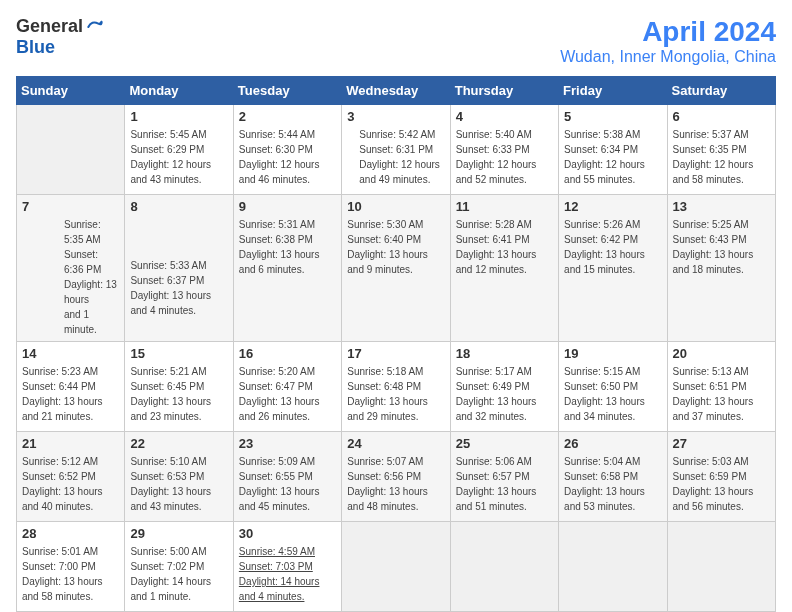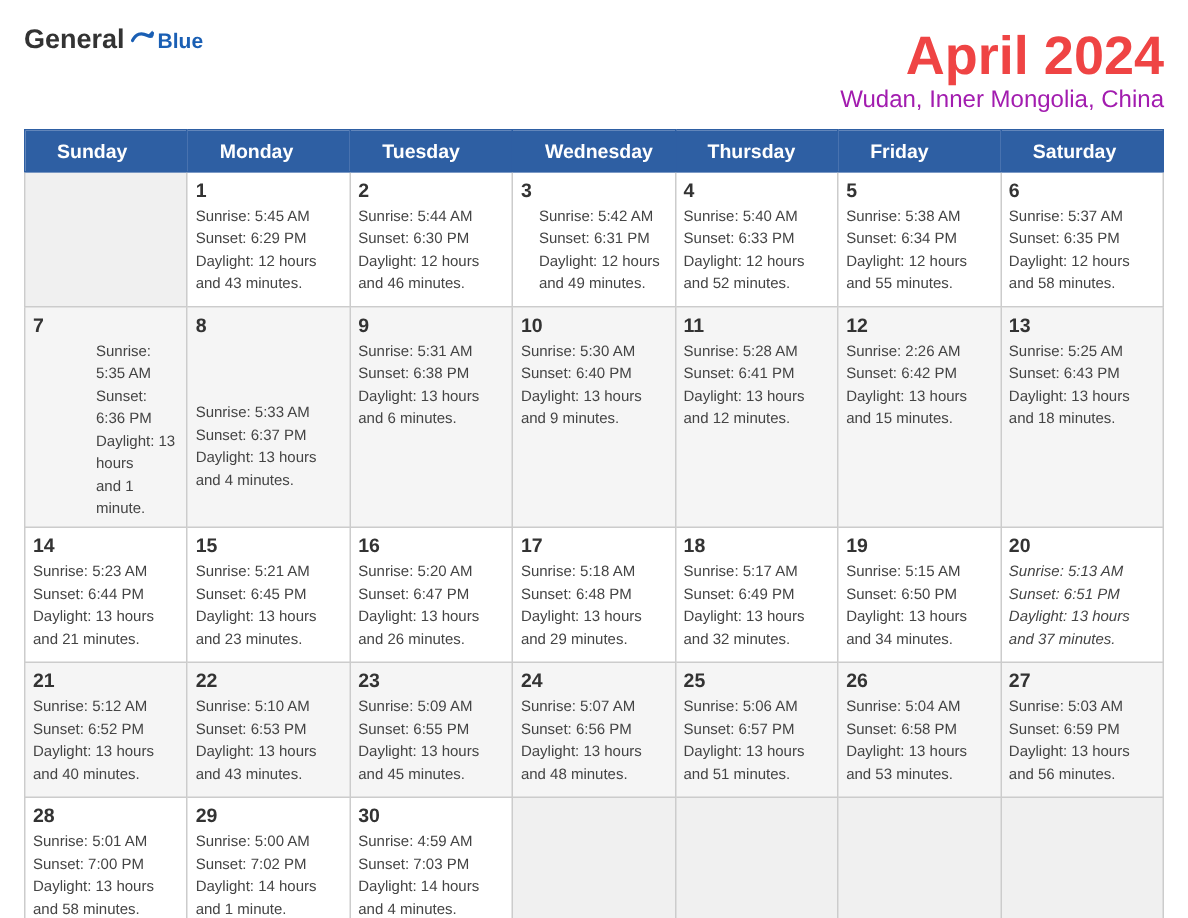--- a/index.html
+++ b/index.html
@@ -11,67 +11,67 @@
       padding: 16px;
     }
     .header-area {
       display: flex;
       justify-content: space-between;
       align-items: flex-start;
       margin-bottom: 10px;
     }
     .logo {
       display: flex;
-      flex-direction: row;
-      align-items: center;
+      flex-direction: column;
+      align-items: flex-start;
     }
     .logo-text {
       display: flex;
       align-items: center;
     }
     .logo-general {
       font-size: 18px;
       font-weight: bold;
       color: #333;
     }
     .logo-blue {
-      font-size: 14px;
+      font-size: 18px;
       font-weight: bold;
       color: #1a5fb4;
     }
     .logo-icon {
       width: 20px;
       height: 20px;
       margin-left: 2px;
     }
     .title-area {
       text-align: right;
     }
     .month-title {
-      font-size: 36px;
-      font-weight: bold;
-      color: #ef4444;
+      font-size: 28px;
+      font-weight: bold;
+      color: #3b82f6;
     }
     .location-title {
       font-size: 16px;
-      color: #a21caf;
+      color: #3b82f6;
     }
     table {
       width: 100%;
       border-collapse: collapse;
       table-layout: fixed;
     }
     thead tr {
       background-color: #2e5fa3;
     }
     thead th {
       color: #fff;
       font-size: 13px;
       font-weight: bold;
-      padding: 6px 21px;
+      padding: 6px 4px;
       text-align: left;
       border: 1px solid #2e5fa3;
     }
     tbody td {
       border: 1px solid #ccc;
       vertical-align: top;
       padding: 4px 5px;
       font-size: 10.5px;
       color: #333;
       height: 90px;
@@ -207,21 +207,21 @@
         </td>
         <td>
           <span class="day-number">11</span>
           <div class="day-info" style="white-space: pre-line;">Sunrise: 5:28 AM
 Sunset: 6:41 PM
 Daylight: 13 hours
 and 12 minutes.</div>
         </td>
         <td>
           <span class="day-number">12</span>
-          <div class="day-info" style="white-space: pre-line;">Sunrise: 2:26 AM
+          <div class="day-info" style="white-space: pre-line;">Sunrise: 5:26 AM
 Sunset: 6:42 PM
 Daylight: 13 hours
 and 15 minutes.</div>
         </td>
         <td>
           <span class="day-number">13</span>
           <div class="day-info" style="white-space: pre-line;">Sunrise: 5:25 AM
 Sunset: 6:43 PM
 Daylight: 13 hours
 and 18 minutes.</div>
@@ -265,21 +265,21 @@
         </td>
         <td>
           <span class="day-number">19</span>
           <div class="day-info" style="white-space: pre-line;">Sunrise: 5:15 AM
 Sunset: 6:50 PM
 Daylight: 13 hours
 and 34 minutes.</div>
         </td>
         <td>
           <span class="day-number">20</span>
-          <div class="day-info" style="white-space: pre-line; font-style: italic;">Sunrise: 5:13 AM
+          <div class="day-info" style="white-space: pre-line;">Sunrise: 5:13 AM
 Sunset: 6:51 PM
 Daylight: 13 hours
 and 37 minutes.</div>
         </td>
       </tr>
       <tr>
         <td>
           <span class="day-number">21</span>
           <div class="day-info" style="white-space: pre-line;">Sunrise: 5:12 AM
 Sunset: 6:52 PM
@@ -339,21 +339,21 @@
         </td>
         <td>
           <span class="day-number">29</span>
           <div class="day-info" style="white-space: pre-line;">Sunrise: 5:00 AM
 Sunset: 7:02 PM
 Daylight: 14 hours
 and 1 minute.</div>
         </td>
         <td>
           <span class="day-number">30</span>
-          <div class="day-info" style="white-space: pre-line;">Sunrise: 4:59 AM
+          <div class="day-info" style="white-space: pre-line; text-decoration: underline;">Sunrise: 4:59 AM
 Sunset: 7:03 PM
 Daylight: 14 hours
 and 4 minutes.</div>
         </td>
         <td class="empty-cell"></td>
         <td class="empty-cell"></td>
         <td class="empty-cell"></td>
         <td class="empty-cell"></td>
       </tr>
     </tbody>

